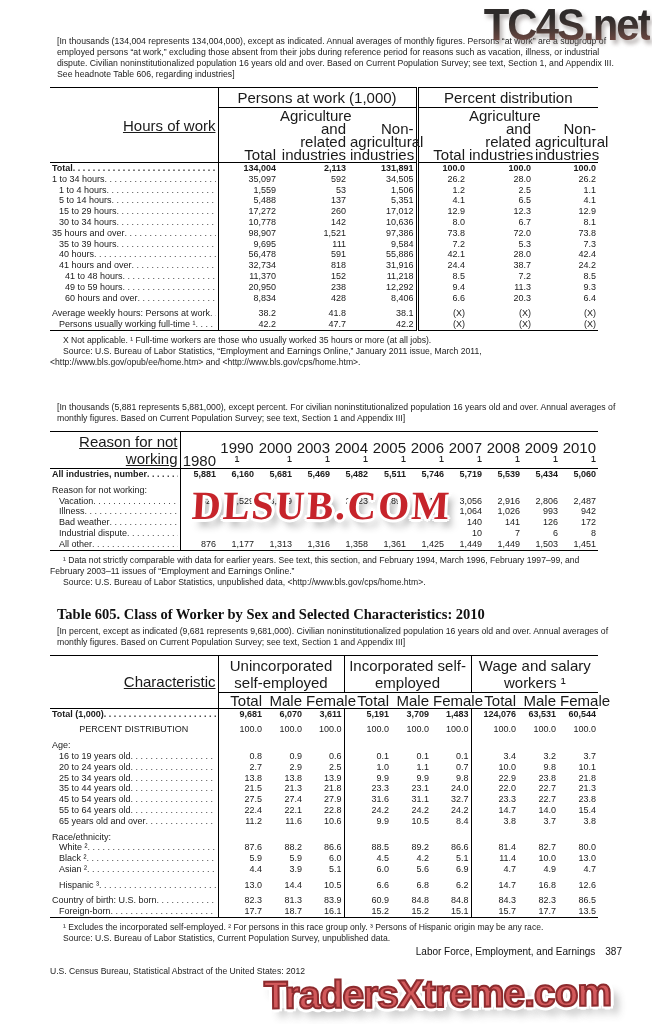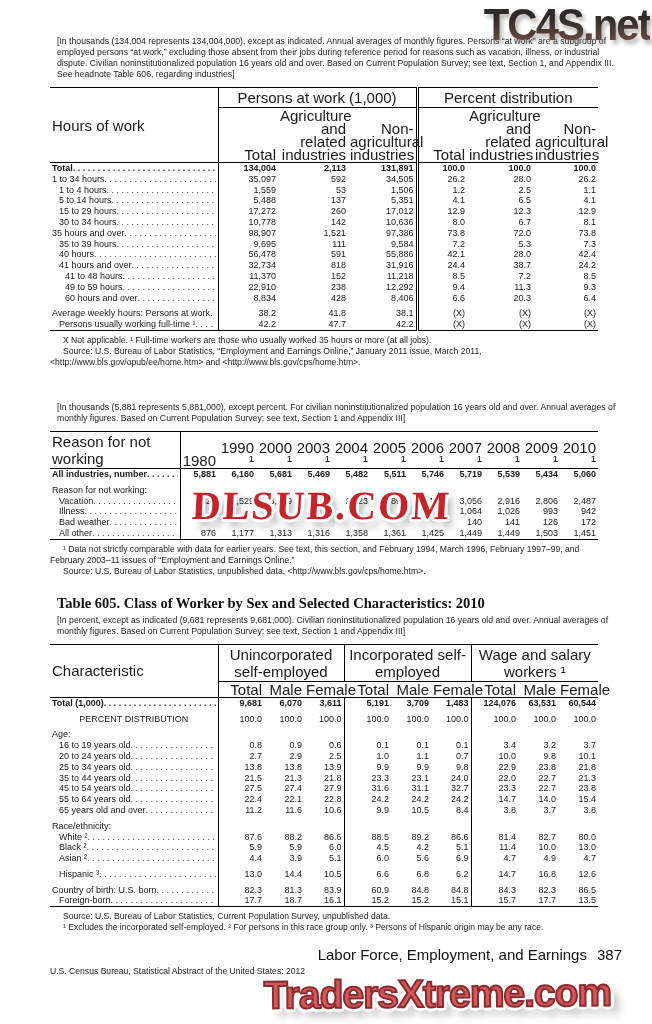--- a/index.html
+++ b/index.html
@@ -13,21 +13,21 @@
   .tbl-title{
     font-family:"Liberation Serif",serif;font-weight:bold;
     font-size:14.5px;line-height:16px;margin:0 0 4px 7px;color:#111;
   }
   .headnote{font-size:8.7px;line-height:11px;margin:0 0 7px 7px;width:564px;color:#222;}
 
   table.dtable{border-collapse:collapse;table-layout:fixed;width:548px;
     border-top:1.4px solid #000;border-bottom:1.4px solid #000;font-size:9px;}
   table.dtable thead{border-bottom:1.6px solid #000;}
   table.dtable th{font-weight:normal;font-size:15px;padding:1px 2px;}
-  .stub-h{text-align:left;vertical-align:middle;border-right:1px solid #000;}
+  .stub-h{text-align:right;vertical-align:middle;border-right:1px solid #000;text-decoration:underline;}
   th.grp{text-align:center;vertical-align:middle;border-bottom:1px solid #000;padding-top:2px;}
   th.sub{text-align:right;vertical-align:bottom;line-height:13px;padding-bottom:2px;}
   .g2d{border-left:3px double #000;}
   .g1s{border-left:1px solid #000;}
   td{padding:0 2px;line-height:10.8px;vertical-align:bottom;}
   td.num{text-align:right;white-space:nowrap;}
   td.stub{overflow:hidden;}
   tr.bold td{font-weight:bold;}
   tr.gap td{padding-top:5px;}
   .lw{display:flex;align-items:baseline;overflow:hidden;}
@@ -41,21 +41,21 @@
   #t603 tbody td:first-child,#t604 tbody td:first-child,#t605 tbody td:first-child{border-right:1px solid #000;}
   #t603 tbody td:nth-child(5){border-left:3px double #000;}
   #t605 tbody td:nth-child(5),#t605 tbody td:nth-child(8){border-left:1px solid #000;}
 
   .fn{font-size:8.6px;line-height:11px;margin:4px 0 0 0;width:560px;color:#222;}
   .fn p{margin:0;text-indent:13px;}
 
   #sec604{margin-top:34px;}
   #sec605{margin-top:18px;}
 
-  .page-footer-line{position:absolute;top:946px;left:0;width:622px;text-align:right;font-size:15px;color:#111;}
+  .page-footer-line{position:absolute;top:946px;left:0;width:622px;text-align:right;font-size:10px;color:#111;}
   .page-footer-line .pgnum{margin-left:10px;}
   .census-line{position:absolute;top:966px;left:50px;font-size:8.6px;color:#222;}
 
   
   .wm{position:absolute;z-index:50;white-space:nowrap;pointer-events:none;}
   #wm-top{
     top:0px;right:2px;font-size:44px;font-weight:bold;letter-spacing:-2px;
     transform:scaleX(0.95);transform-origin:right top;
     color:#3c3330;
     background:linear-gradient(#2e2b2a 35%,#4a3a36 60%,#845149 95%);
@@ -268,21 +268,21 @@
               <td class="num">7.2</td>
               <td class="num">8.5</td>
             </tr>
             <tr>
               <td class="stub ind2">
                 <div class="lw">
                   <span class="lbl">49 to 59 hours</span>
                   <span class="leader"></span>
                 </div>
               </td>
-              <td class="num">22,910</td>
+              <td class="num">20,950</td>
               <td class="num">238</td>
               <td class="num">12,292</td>
               <td class="num">9.4</td>
               <td class="num">11.3</td>
               <td class="num">9.3</td>
             </tr>
             <tr>
               <td class="stub ind2">
                 <div class="lw">
                   <span class="lbl">60 hours and over</span>
@@ -346,21 +346,21 @@
             <col style="width:38px">
             <col style="width:38px">
           <col style="width:38px">
             <col style="width:38px">
             <col style="width:38px">
         </colgroup>
         <thead>
           <tr class="yrcell">
             <th class="stub-h">Reason for not working</th>
           <th class="sub" style="text-align: right; margin-left: 26px;">1980</th>
-              <th class="sub" style="text-align: right;">1990 ¹</th>
+              <th class="sub" style="text-align: center;">1990 ¹</th>
               <th class="sub" style="text-align: right;">2000 ¹</th>
               <th class="sub" style="text-align: right;">2003 ¹</th>
               <th class="sub" style="text-align: right;">2004 ¹</th>
               <th class="sub" style="text-align: right;">2005 ¹</th>
               <th class="sub" style="text-align: right;">2006 ¹</th>
               <th class="sub" style="text-align: right; margin-top: 48px;">2007 ¹</th>
               <th class="sub" style="text-align: right;">2008 ¹</th>
               <th class="sub" style="text-align: right;">2009 ¹</th>
               <th class="sub" style="text-align: right;">2010 ¹</th>
             </tr>
@@ -448,20 +448,39 @@
               <td class="num"></td>
               <td class="num"></td>
               <td class="num"></td>
               <td class="num"></td>
               <td class="num"></td>
               <td class="num"></td>
               <td class="num">140</td>
               <td class="num">141</td>
               <td class="num">126</td>
               <td class="num">172</td>
+            </tr>
+            <tr>
+              <td class="stub ind1">
+                <div class="lw">
+                  <span class="lbl">Industrial dispute</span>
+                  <span class="leader"></span>
+                </div>
+              </td>
+              <td class="num"></td>
+              <td class="num"></td>
+              <td class="num"></td>
+              <td class="num"></td>
+              <td class="num"></td>
+              <td class="num"></td>
+              <td class="num"></td>
+              <td class="num">10</td>
+              <td class="num">7</td>
+              <td class="num">6</td>
+              <td class="num">8</td>
             </tr>
             <tr>
               <td class="stub ind1">
                 <div class="lw">
                   <span class="lbl">All other</span>
                   <span class="leader"></span>
                 </div>
               </td>
               <td class="num">876</td>
               <td class="num">1,177</td>
@@ -789,22 +808,22 @@
               <td class="num">15.2</td>
               <td class="num">15.2</td>
               <td class="num">15.1</td>
               <td class="num">15.7</td>
               <td class="num">17.7</td>
               <td class="num">13.5</td>
             </tr>
           </tbody>
       </table>
       <div class="fn">
+        <p>¹ Excludes the incorporated self-employed. ² For persons in this race group only. ³ Persons of Hispanic origin may be any race.</p>
         <p>Source: U.S. Bureau of Labor Statistics, Current Population Survey, unpublished data.</p>
-        <p>¹ Excludes the incorporated self-employed. ² For persons in this race group only. ³ Persons of Hispanic origin may be any race.</p>
       </div>
     </section>
   </div>
 
   <div class="page-footer-line">
     <span>Labor Force, Employment, and Earnings</span><span class="pgnum">387</span>
   </div>
   <div class="census-line">U.S. Census Bureau, Statistical Abstract of the United States: 2012</div>
 
   <div class="wm" id="wm-top">TC4S.net</div>

